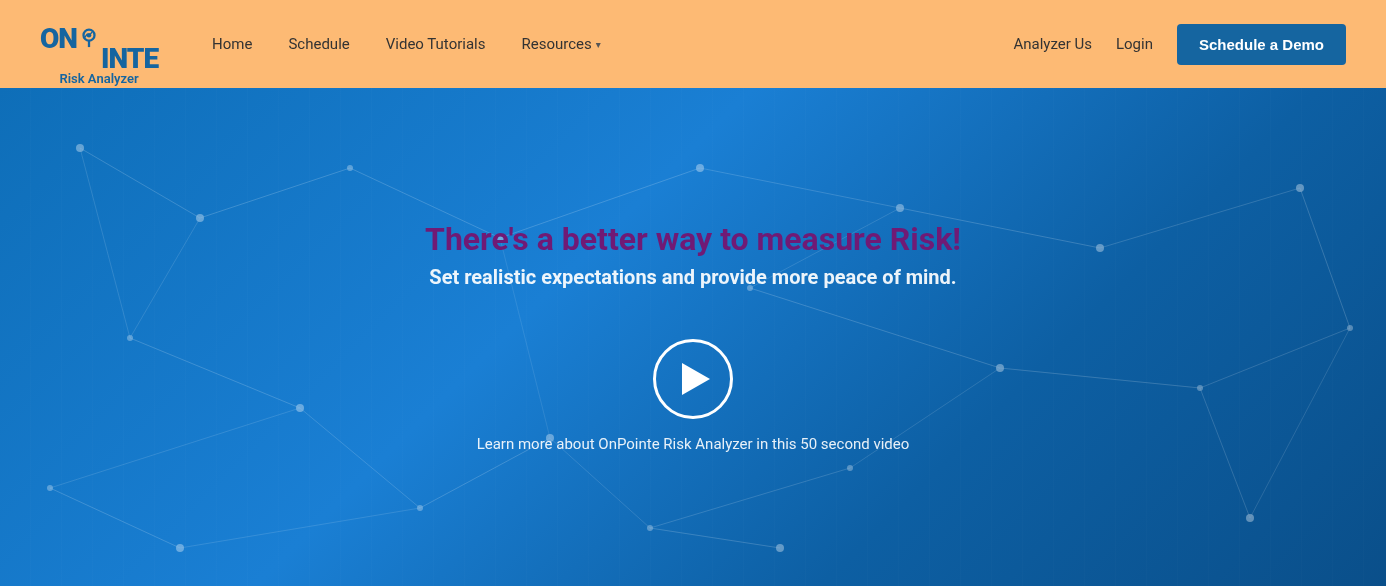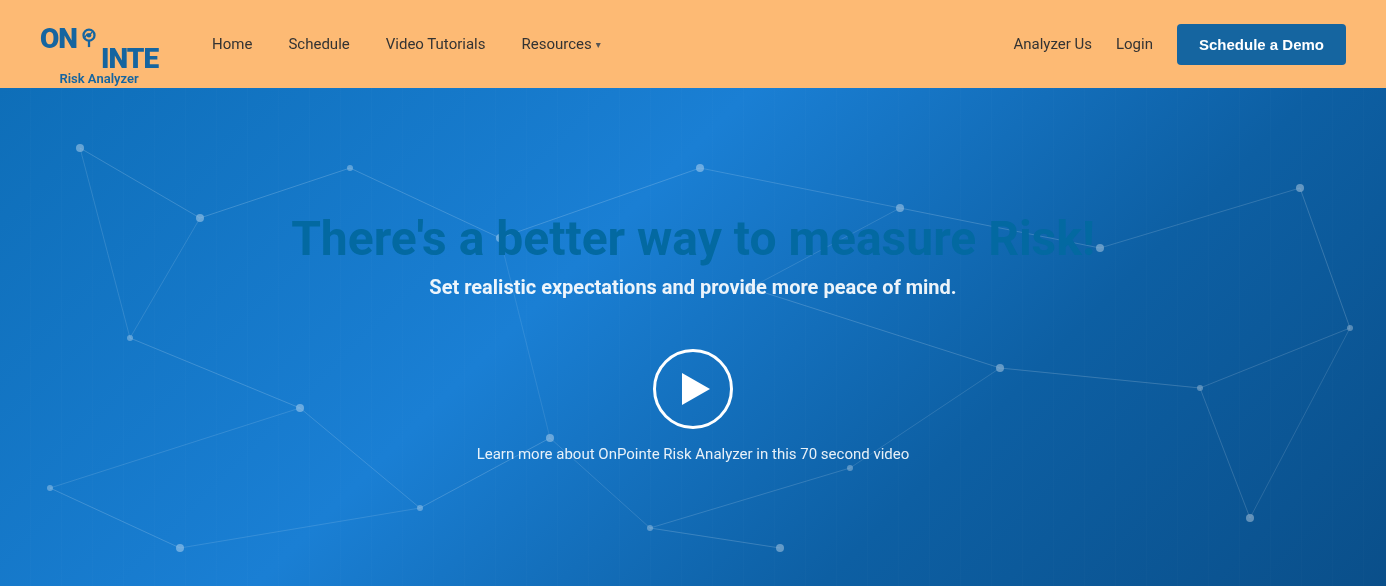--- a/index.html
+++ b/index.html
@@ -143,23 +143,23 @@
     .hero-content {
       position: relative;
       z-index: 2;
       display: flex;
       flex-direction: column;
       align-items: center;
       text-align: center;
       padding: 0 40px;
     }
     .hero-title {
-      font-size: 48px;
+      font-size: 32px;
       font-weight: 700;
-      color: #0369a1;
+      color: #701a75;
       margin-bottom: 8px;
       line-height: 1.15;
     }
     .hero-subtitle {
       font-size: 20px;
       color: rgba(255,255,255,0.92);
       margin-bottom: 50px;
       font-weight: 700;
     }
     .play-btn-container {
@@ -289,16 +289,16 @@
     <line x1="500" y1="150" x2="550" y2="350" stroke="rgba(255,255,255,0.2)" stroke-width="1"></line>
   </svg>
 
   <div class="hero-content">
     <h1 class="hero-title">There's a better way to measure Risk!</h1>
     <p class="hero-subtitle">Set realistic expectations and provide more peace of mind.</p>
     <div class="play-btn-container">
       <div class="play-btn">
         <div class="play-triangle"></div>
       </div>
-      <span class="play-caption">Learn more about OnPointe Risk Analyzer in this 70 second video</span>
+      <span class="play-caption">Learn more about OnPointe Risk Analyzer in this 50 second video</span>
     </div>
   </div>
 </section>
 
 </body></html>

